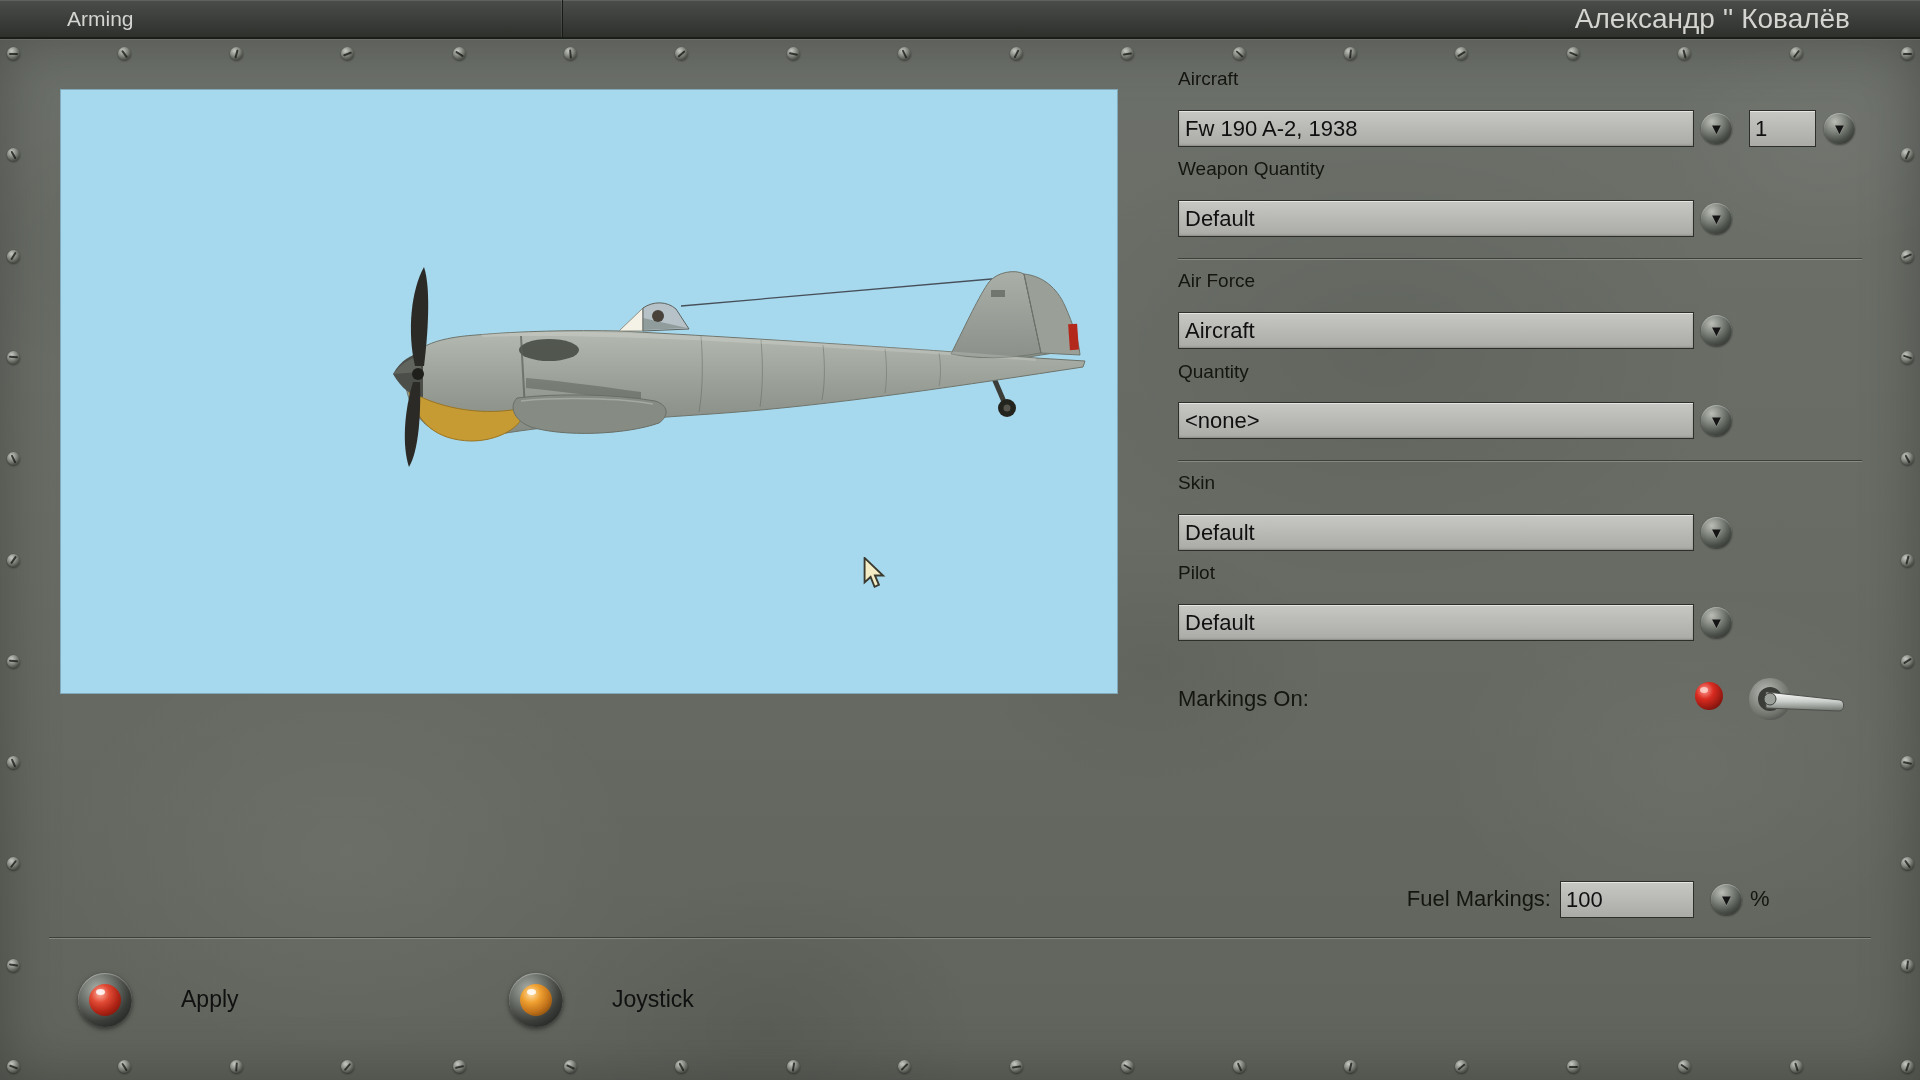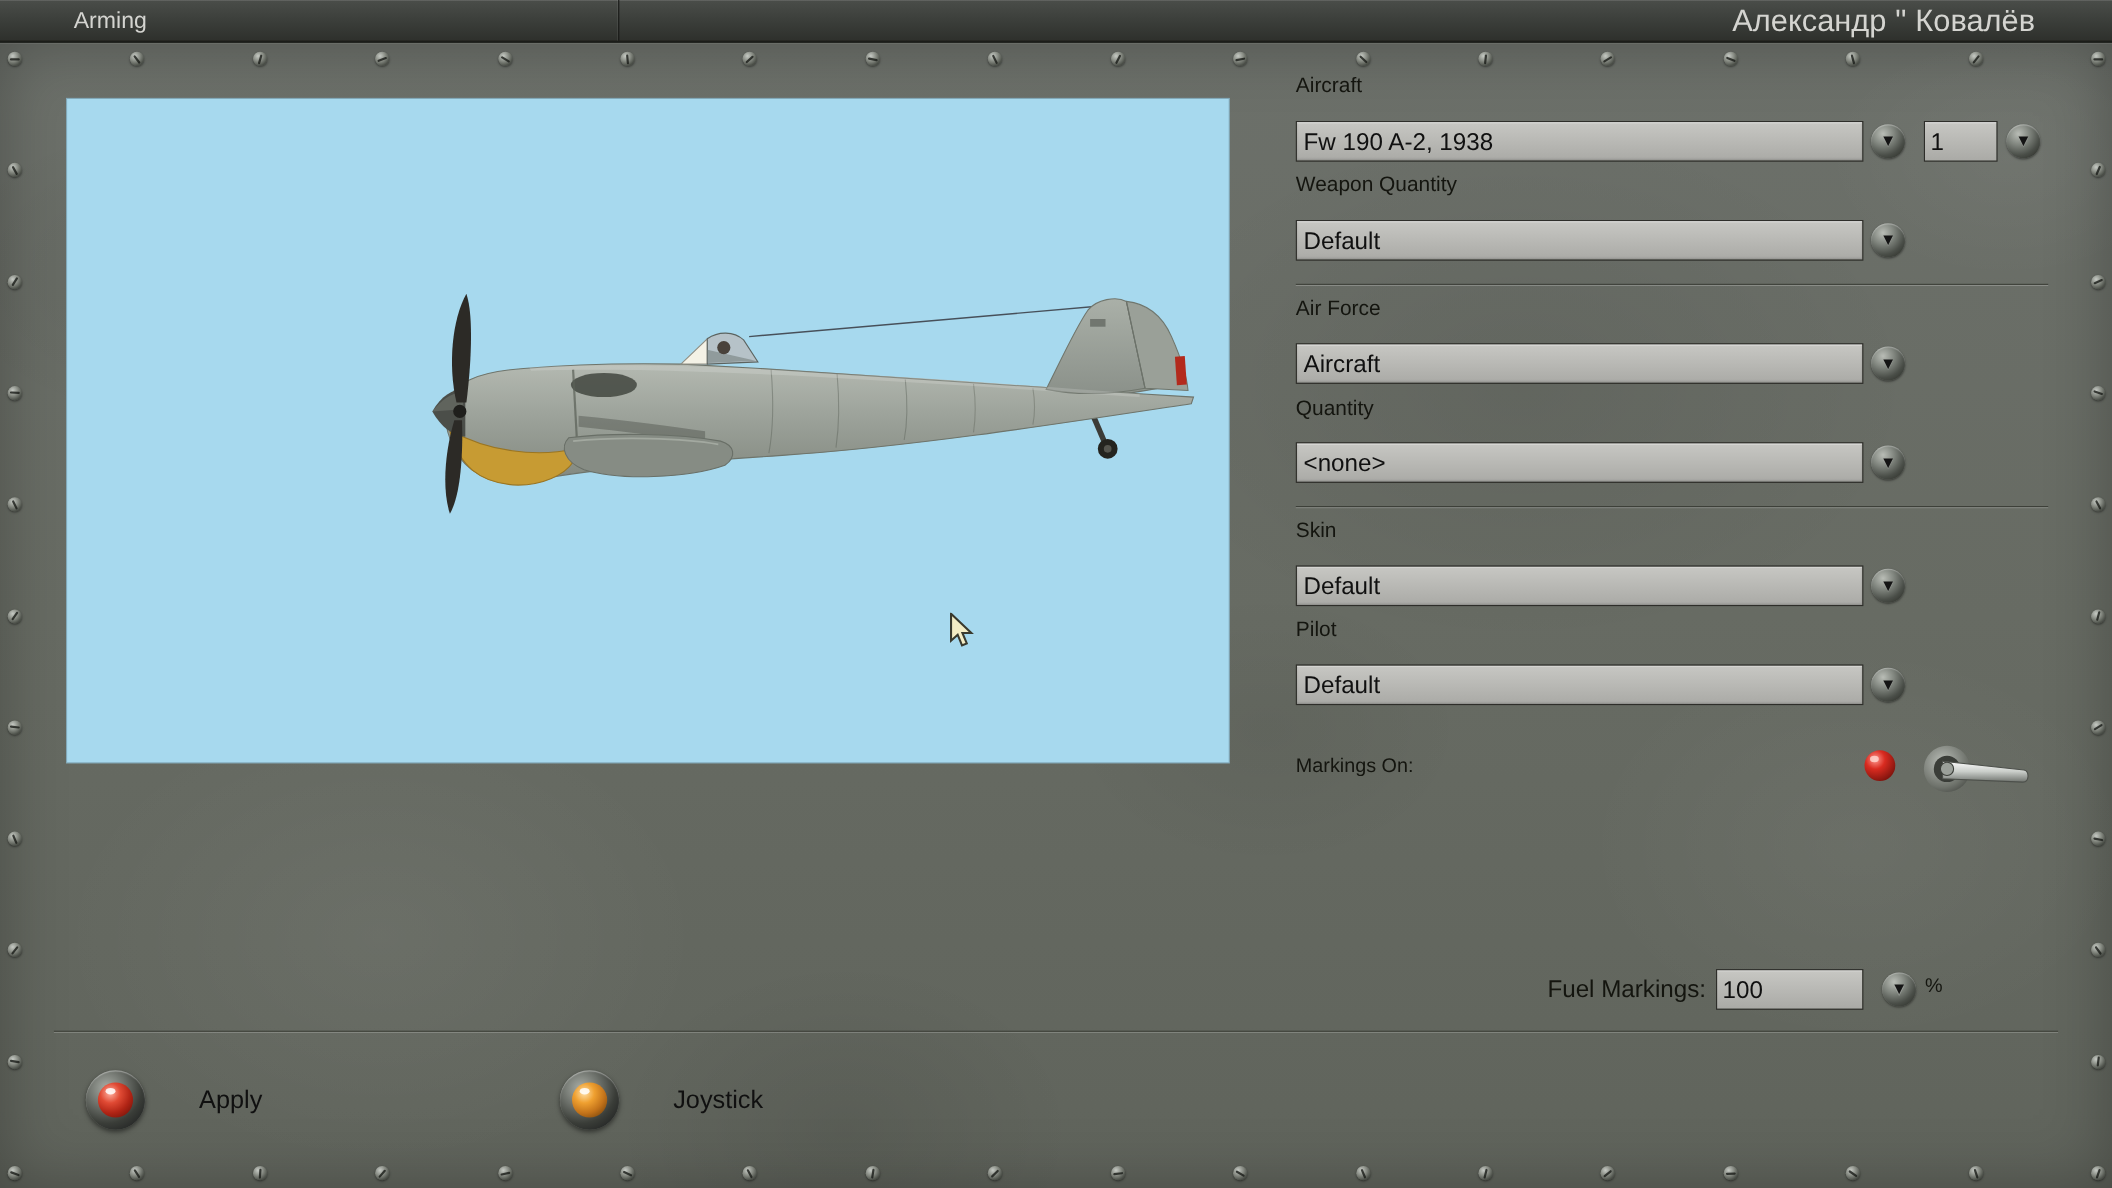--- a/index.html
+++ b/index.html
@@ -35,21 +35,21 @@
   .screw .slot{width:9px;height:2px;background:#181a16;opacity:.8;border-radius:1px;}
 
   
   .preview{position:absolute;left:60px;top:50px;width:1058px;height:605px;
     background:#a7d9ee;border:1px solid rgba(0,0,0,.22);box-sizing:border-box;}
   .plane{position:absolute;left:330px;top:170px;width:700px;height:215px;}
   .cursor{position:absolute;left:801px;top:467px;width:24px;height:32px;}
 
   
   .lbl{position:absolute;left:1178px;width:683px;text-align:left;font-size:19px;color:#14150f;}
-  .lbl-left{position:absolute;font-size:18px;color:#14150f;}
+  .lbl-left{position:absolute;font-size:22px;color:#14150f;}
   .lbl-right{position:absolute;font-size:22px;color:#14150f;text-align:right;}
 
   .dropdown{position:absolute;left:1178px;width:516px;height:37px;box-sizing:border-box;
     background:linear-gradient(180deg,#c7c7c3 0%,#aaaaa6 100%);
     border:1px solid #2e2e2a;box-shadow:inset 0 1px 0 rgba(255,255,255,.55), inset 0 -1px 2px rgba(0,0,0,.2);
     display:flex;align-items:center;padding:0 6px;cursor:pointer;}
   .dropdown span{font-size:22px;color:#101010;white-space:nowrap;overflow:hidden;}
 
   .field{position:absolute;height:37px;box-sizing:border-box;
     background:linear-gradient(180deg,#c7c7c3 0%,#aaaaa6 100%);

